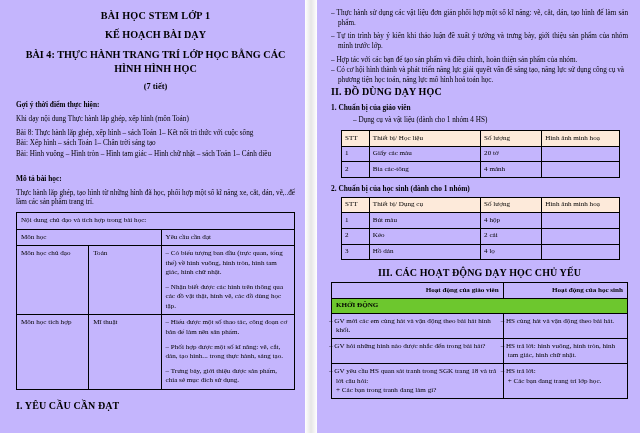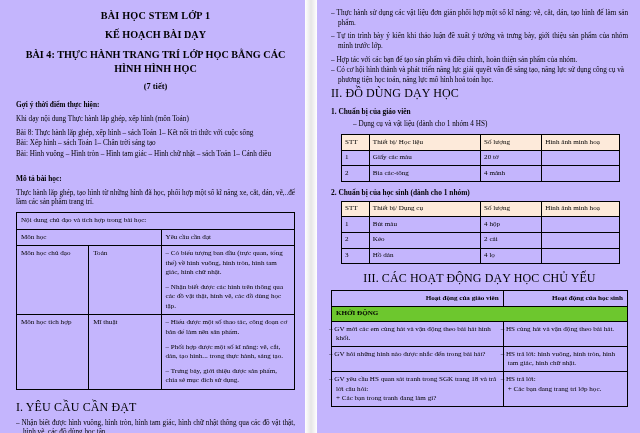--- a/index.html
+++ b/index.html
@@ -82,22 +82,22 @@
     line-height: 1.34;
     margin: 0 0 4px 0;
     text-align: justify;
   }
   .p-tight {
     font-size: 7.2px;
     line-height: 1.34;
     margin: 0 0 1px 0;
   }
   .sec-head {
-    font-weight: normal;
-    font-size: 12px;
+    font-weight: bold;
+    font-size: 10px;
     margin: 10px 0 4px 0;
     letter-spacing: .1px;
   }
   .sub-head {
     font-weight: bold;
     font-size: 7.4px;
     margin: 6px 0 4px 0;
   }
   .bullet-ind {
     font-size: 7.2px;
@@ -190,21 +190,20 @@
           <td>
             <div class="cell-dash">– Hiểu được một số thao tác, công đoạn cơ bản để làm nên sản phẩm.</div>
             <div class="cell-dash">– Phối hợp được một số kĩ năng: vẽ, cắt, dán, tạo hình... trong thực hành, sáng tạo.</div>
             <div class="cell-dash">– Trưng bày, giới thiệu được sản phẩm, chia sẻ mục đích sử dụng.</div>
           </td>
         </tr>
       </tbody>
     </table>
 
     <div class="sec-head">I. YÊU CẦU CẦN ĐẠT</div>
-    <div class="p hang">– Nhận biết được hình vuông, hình tròn, hình tam giác, hình chữ nhật thông qua các đồ vật thật, hình vẽ, các đồ dùng học tập.</div>
 
   </div>
 
   <div class="gutter"></div>
 
   <div class="page page-right">
 
     <div class="p hang">– Thực hành sử dụng các vật liệu đơn giản phối hợp một số kĩ năng: vẽ, cắt, dán, tạo hình để làm sản phẩm.</div>
     <div class="p hang">– Tự tin trình bày ý kiến khi thảo luận đề xuất ý tưởng và trưng bày, giới thiệu sản phẩm của nhóm mình trước lớp.</div>
     <div class="p-tight hang">– Hợp tác với các bạn để tạo sản phẩm và điều chỉnh, hoàn thiện sản phẩm của nhóm.</div>

